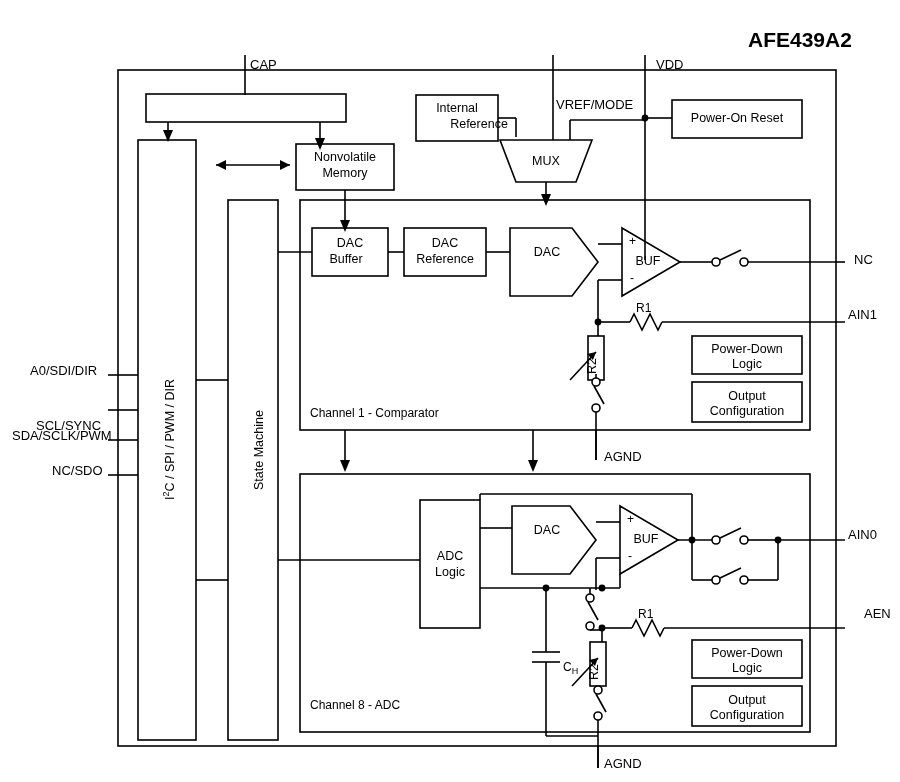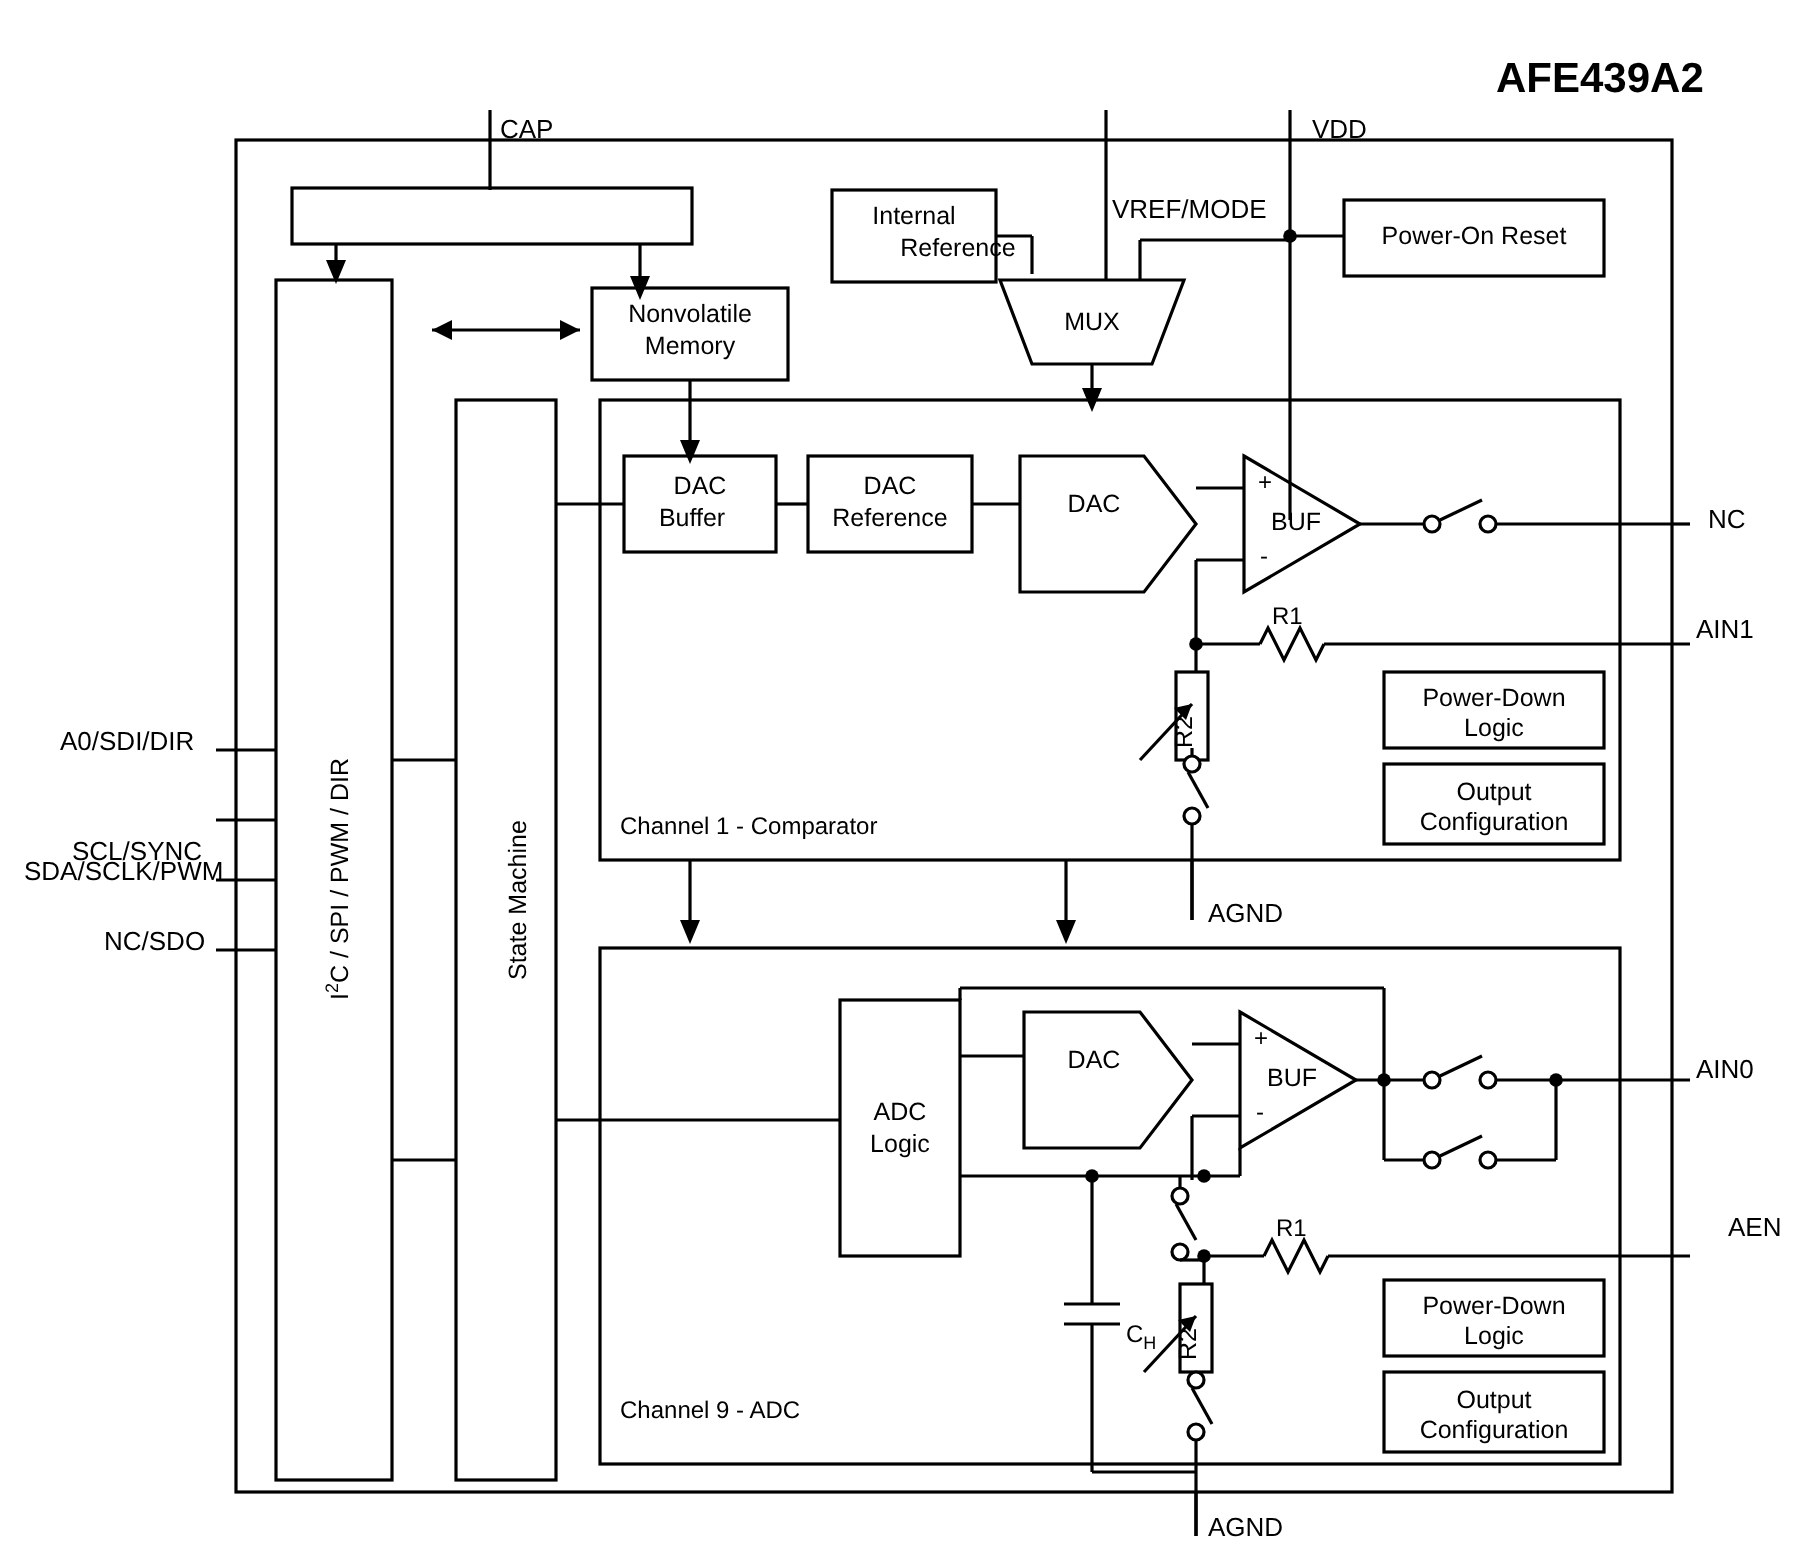--- a/index.html
+++ b/index.html
@@ -324,15 +324,15 @@
   <div class="lbl vert" style="left:587px; top:680px;">R2</div>
 
   <div class="lbl small" style="left:563px; top:661px;"><span>C</span><span class="sub">H</span></div>
 
   <div class="lbl blk" style="left:692px; top:646px; width:110px;">Power-Down</div>
   <div class="lbl blk" style="left:692px; top:661px; width:110px;">Logic</div>
 
   <div class="lbl blk" style="left:692px; top:693px; width:110px;">Output</div>
   <div class="lbl blk" style="left:692px; top:708px; width:110px;">Configuration</div>
 
-  <div class="lbl small" style="left:310px; top:699px;">Channel 9 - ADC</div>
+  <div class="lbl small" style="left:310px; top:699px;">Channel 8 - ADC</div>
 
 </div>
 
 </body></html>

